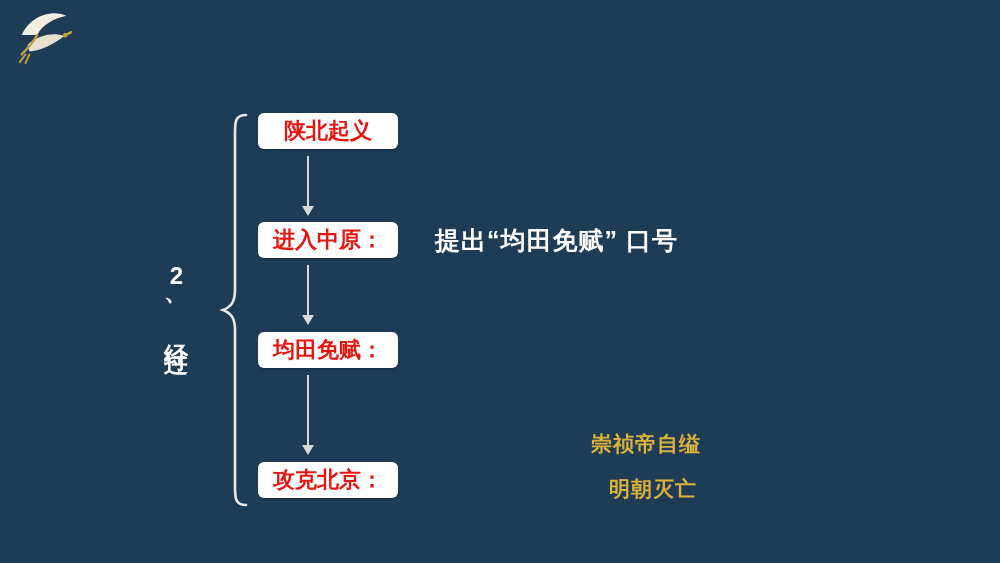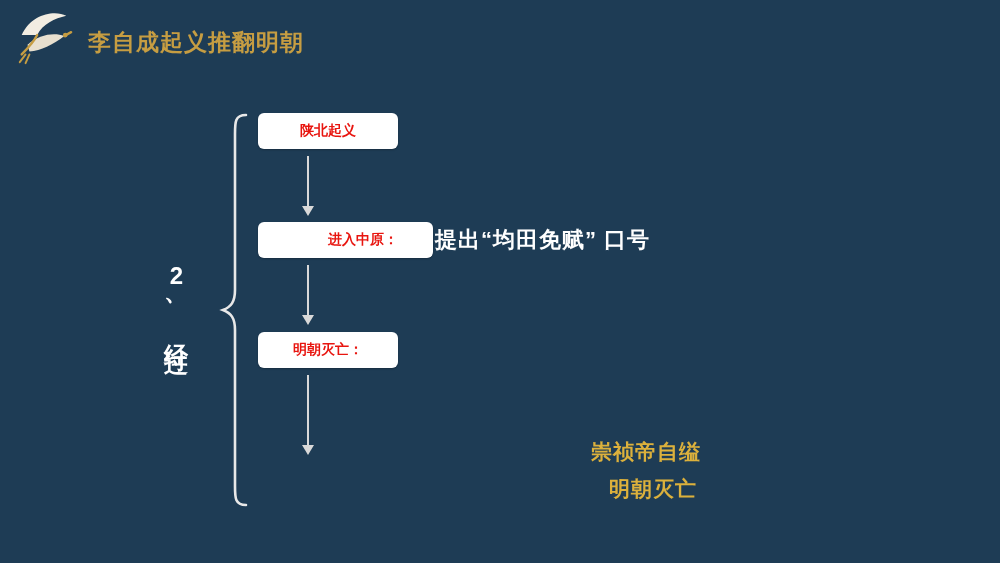--- a/index.html
+++ b/index.html
@@ -66,25 +66,25 @@
     left: 258px;
     width: 140px;
     height: 36px;
     background: #ffffff;
     border-radius: 6px;
     display: flex;
     align-items: center;
     justify-content: center;
     color: #e8150f;
     font-weight: bold;
-    font-size: 14px;
+    font-size: 22px;
     box-shadow: 0 1px 2px rgba(0,0,0,0.25);
   }
   .box-1 { top: 113px; }
-  .box-2 { top: 222px; padding-left: 35px; }
+  .box-2 { top: 222px; }
   .box-3 { top: 332px; }
   .box-4 { top: 462px; }
 
   
   .arrow {
     position: absolute;
     left: 307px;
     width: 2px;
     background: #d9d9d9;
   }
@@ -104,70 +104,70 @@
   }
 
   
   .flow-note {
     position: absolute;
     height: 36px;
     display: flex;
     align-items: center;
     color: #ffffff;
     font-weight: bold;
-    font-size: 22px;
+    font-size: 25px;
     letter-spacing: 1px;
     white-space: nowrap;
   }
   .note-2 { left: 435px; top: 222px; }
   .note-3 { left: 435px; top: 332px; }
   .note-4 { left: 420px; top: 462px; }
 
   
   .highlight {
     position: absolute;
     color: #dcb13c;
     font-weight: bold;
     font-size: 21px;
     white-space: nowrap;
     letter-spacing: 1px;
   }
-  .highlight-1 { left: 591px; top: 430px; margin-top: 8px; }
+  .highlight-1 { left: 591px; top: 430px; }
   .highlight-2 { left: 601px; top: 475px; margin-left: 8px; }
 </style>
 </head>
 <body>
 
 <div class="slide">
 
   <svg class="logo" viewBox="0 0 64 64" aria-hidden="true">
     <path d="M10 30 C20 8 44 4 56 10 C44 13 32 18 26 30 Z" fill="#f2ede2"></path>
     <path d="M16 40 C28 29 44 27 54 31 C42 40 30 46 18 47 Z" fill="#e8e0cf"></path>
     <path d="M26 30 C22 38 16 44 10 50" stroke="#c69d42" stroke-width="2.5" fill="none" stroke-linecap="round"></path>
     <path d="M54 31 L61 27" stroke="#c69d42" stroke-width="2.5" fill="none" stroke-linecap="round"></path>
     <circle cx="55" cy="30" r="2.4" fill="#c69d42"></circle>
     <path d="M14 50 L8 58 M18 50 L14 59" stroke="#c69d42" stroke-width="2" fill="none" stroke-linecap="round"></path>
   </svg>
 
-  <div class="title">李自成起义推翻明朝</div>
 
   <div class="section-label">2、经过</div>
 
   <svg class="brace" viewBox="0 0 32 396" preserveAspectRatio="none" aria-hidden="true">
     <path d="M27 3 C16 3 16 10 16 22 L16 178 C16 190 12 195 4 198 C12 201 16 206 16 218 L16 374 C16 386 16 393 27 393" fill="none" stroke="#e8e8e8" stroke-width="2.6" stroke-linecap="round"></path>
   </svg>
 
   <div class="flow-box box-1">陕北起义</div>
   <div class="arrow arrow-1"></div>
 
   <div class="flow-box box-2">进入中原：</div>
   <div class="arrow arrow-2"></div>
 
-  <div class="flow-box box-3">明朝灭亡：</div>
+  <div class="flow-box box-3">均田免赋：</div>
   <div class="arrow arrow-3"></div>
 
+  <div class="flow-box box-4">攻克北京：</div>
 
   <div class="flow-note note-2">提出“均田免赋” 口号</div>
 
   <div class="highlight highlight-1">崇祯帝自缢</div>
   <div class="highlight highlight-2">明朝灭亡</div>
 
 </div>
 
 </body></html>

